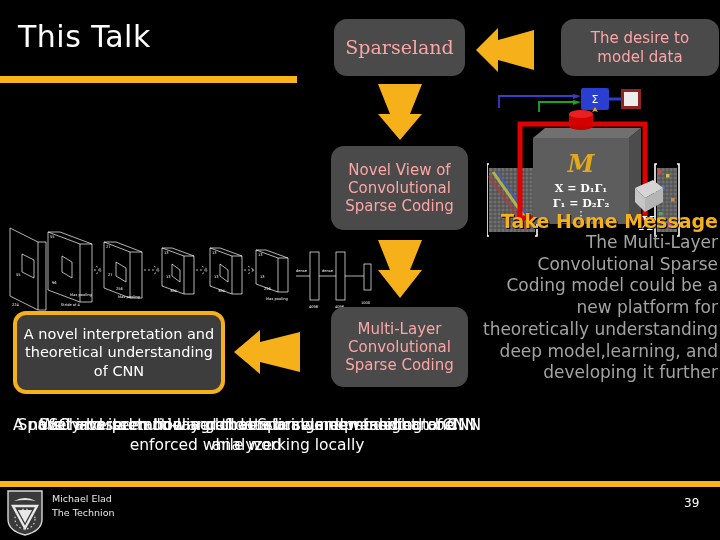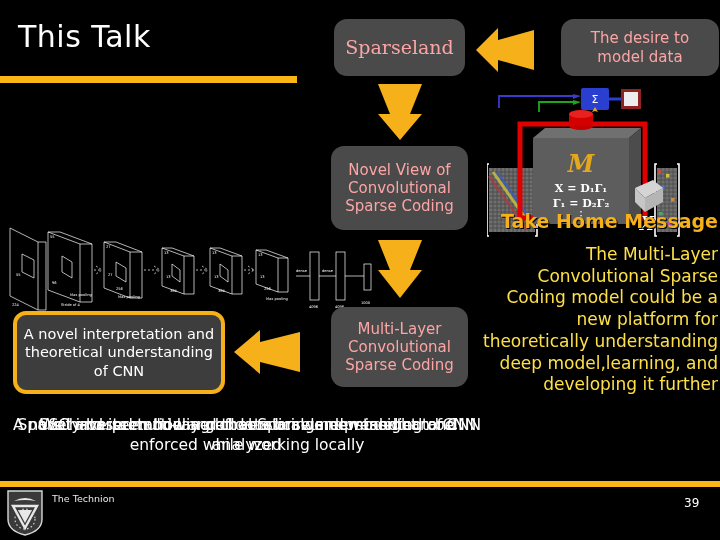--- a/index.html
+++ b/index.html
@@ -39,21 +39,21 @@
   #cnn-diagram svg{display:block;}
 
   
   #rdiag{position:absolute;left:487px;top:86px;width:228px;height:170px;}
   #rdiag svg{display:block;}
 
   
   #thm{position:absolute;left:480px;top:212px;width:238px;text-align:right;}
   #thm-title{font-size:19px;color:#F5B01A;font-weight:700;line-height:1.05;
              text-shadow:1px 1px 0 #000;}
-  #thm-body{font-size:17px;color:#fde047;line-height:1.28;margin-top:12px;}
+  #thm-body{font-size:17px;color:#a3a3a3;line-height:1.28;margin-top:0;}
 
   
   #overlap{position:absolute;left:8px;top:416px;width:478px;height:52px;}
   #overlap .ol{position:absolute;left:0;top:0;width:478px;text-align:center;
                font-size:15.5px;line-height:1.28;color:#fff;white-space:normal;}
 
   
   #footer-rule{position:absolute;left:0;top:481px;width:720px;height:6px;background:#FAB614;}
   #footer{position:absolute;left:0;top:487px;width:720px;height:53px;background:#000;}
   #logo{position:absolute;left:6px;top:489px;width:38px;height:48px;}
@@ -270,18 +270,19 @@
     <svg width="38" height="48" viewBox="0 0 38 48">
       <path d="M2 2 L36 2 L36 30 Q36 42 19 46 Q2 42 2 30 Z" fill="#3a3a3a" stroke="#d8d8d8" stroke-width="1.4"></path>
       <path d="M8 12 Q19 6 30 12 Q19 10 8 12 Z" fill="#e8e8e8"></path>
       <path d="M7 17 L31 17 L19 39 Z" fill="none" stroke="#e8e8e8" stroke-width="2.4"></path>
       <path d="M12 21 L26 21 L19 34 Z" fill="#e8e8e8"></path>
       <circle cx="19" cy="30" r="10" fill="none" stroke="#d0d0d0" stroke-width="1.2" stroke-dasharray="1.6 2.4"></circle>
     </svg>
   </div>
 
   <div id="foot-text">
+    <div>Michael Elad</div>
     <div>The Technion</div>
   </div>
 
   <div id="pageno">39</div>
 
 </div>
 
 </body></html>

